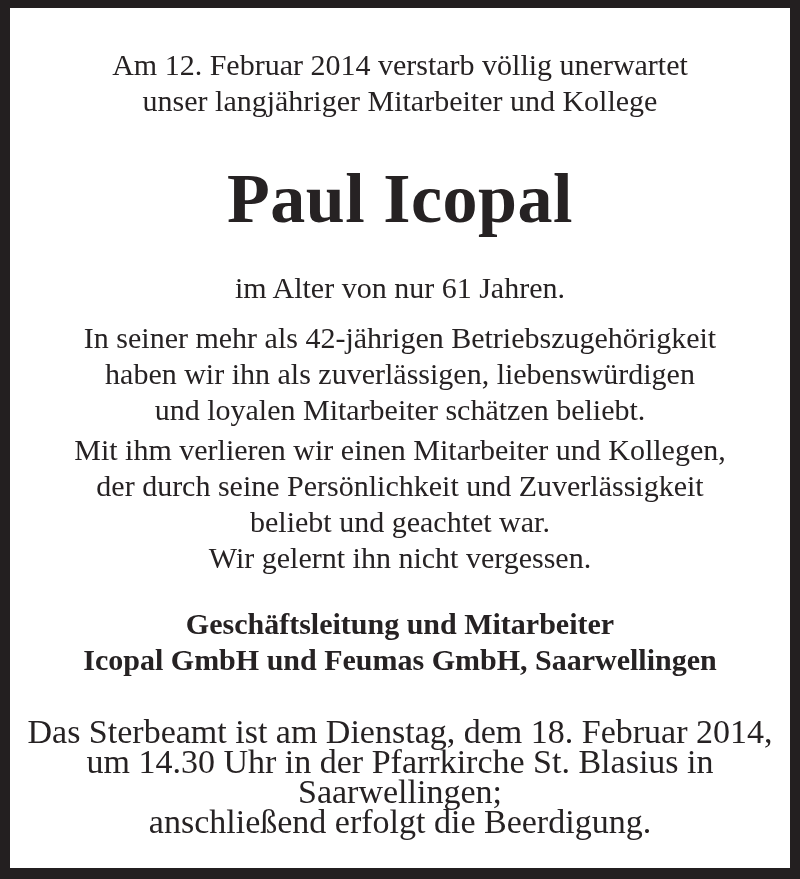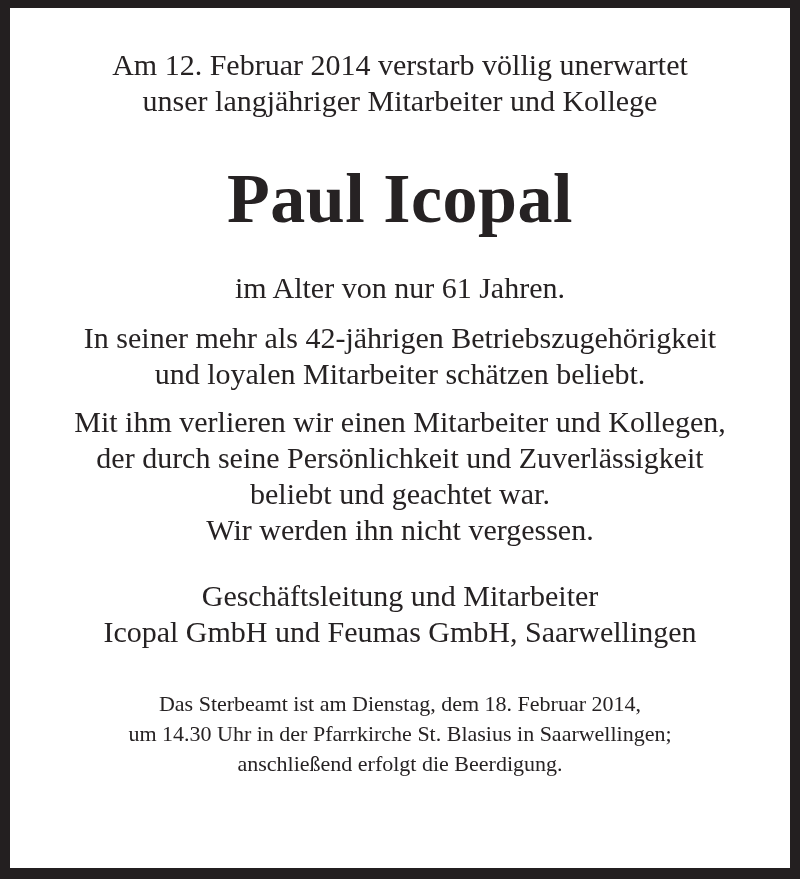--- a/index.html
+++ b/index.html
@@ -39,32 +39,32 @@
     line-height: 70px;
     font-weight: bold;
     letter-spacing: 0.5px;
   }
   .para {
     font-size: 30px;
     line-height: 36px;
   }
   .para-age       { margin-top: 36px; }
   .para-tenure    { margin-top: 14px; }
-  .para-loss      { margin-top: 12px; }
+  .para-loss      { margin-top: 4px; }
   .para-remember  { margin-top: 0; }
   .para-condole   { margin-top: 4px; }
   .signature {
     margin-top: 30px;
     font-size: 30px;
     line-height: 36px;
-    font-weight: normal;
+    font-weight: bold;
   }
   .service {
     margin-top: 39px;
-    font-size: 22px;
+    font-size: 34px;
     line-height: 30px;
   }
 </style>
 </head>
 <body>
 
 <div class="frame">
   <div class="paper">
 
     <div class="intro">
@@ -73,31 +73,32 @@
     </div>
 
     <div class="deceased-name">Paul Icopal</div>
 
     <div class="para para-age">
       <div>im Alter von nur 61 Jahren.</div>
     </div>
 
     <div class="para para-tenure">
       <div>In seiner mehr als 42-jährigen Betriebszugehörigkeit</div>
+      <div>haben wir ihn als zuverlässigen, liebenswürdigen</div>
       <div>und loyalen Mitarbeiter schätzen beliebt.</div>
     </div>
 
     <div class="para para-loss">
       <div>Mit ihm verlieren wir einen Mitarbeiter und Kollegen,</div>
       <div>der durch seine Persönlichkeit und Zuverlässigkeit</div>
       <div>beliebt und geachtet war.</div>
     </div>
 
     <div class="para para-remember">
-      <div>Wir werden ihn nicht vergessen.</div>
+      <div>Wir gelernt ihn nicht vergessen.</div>
     </div>
 
 
     <div class="signature">
       <div>Geschäftsleitung und Mitarbeiter</div>
       <div>Icopal GmbH und Feumas GmbH, Saarwellingen</div>
     </div>
 
     <div class="service">
       <div>Das Sterbeamt ist am Dienstag, dem 18. Februar 2014,</div>

